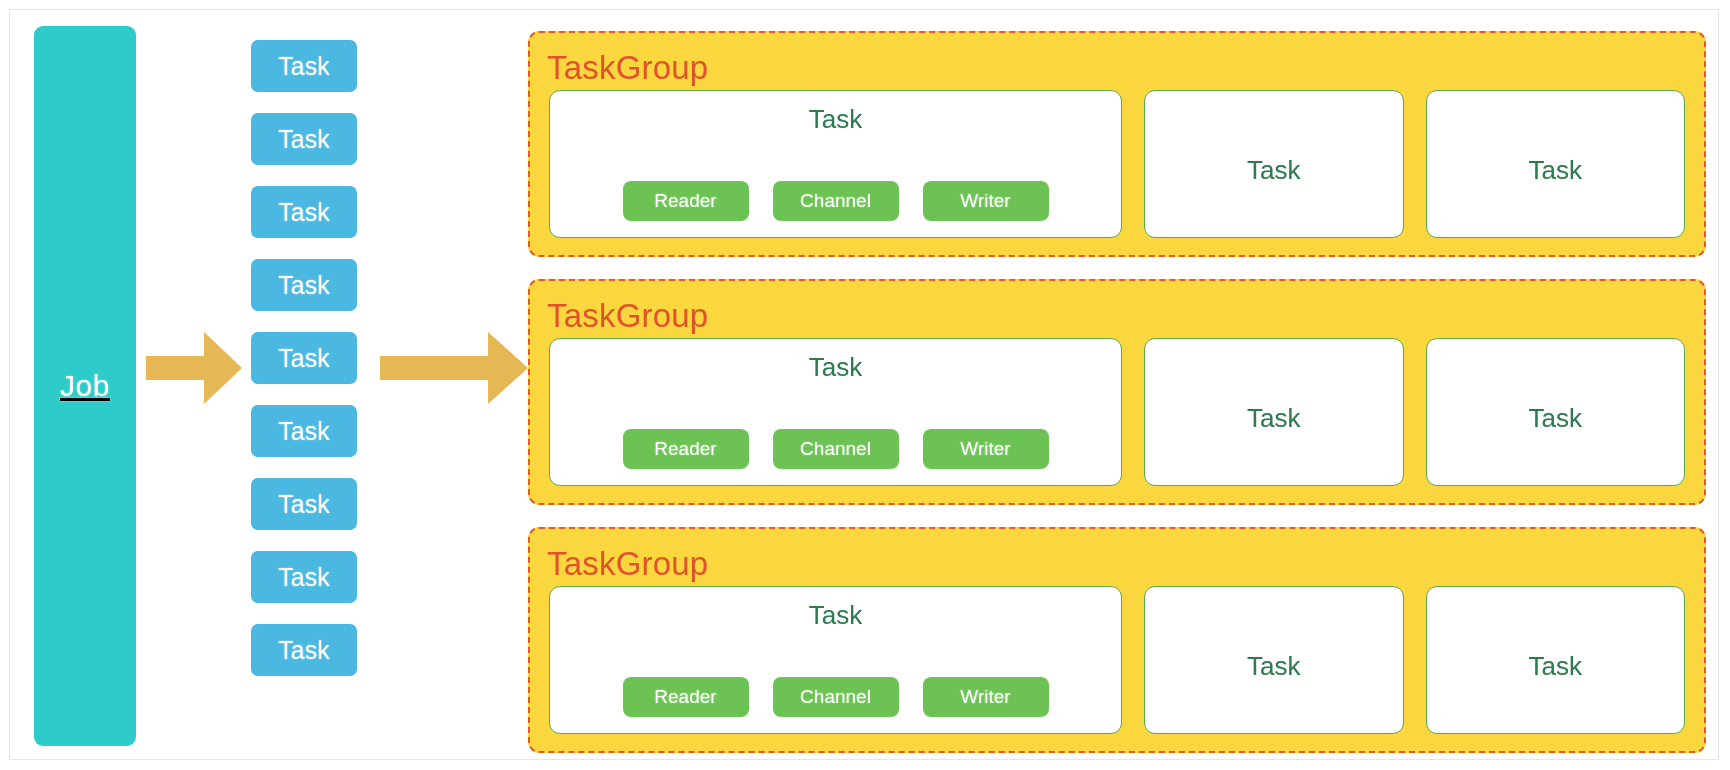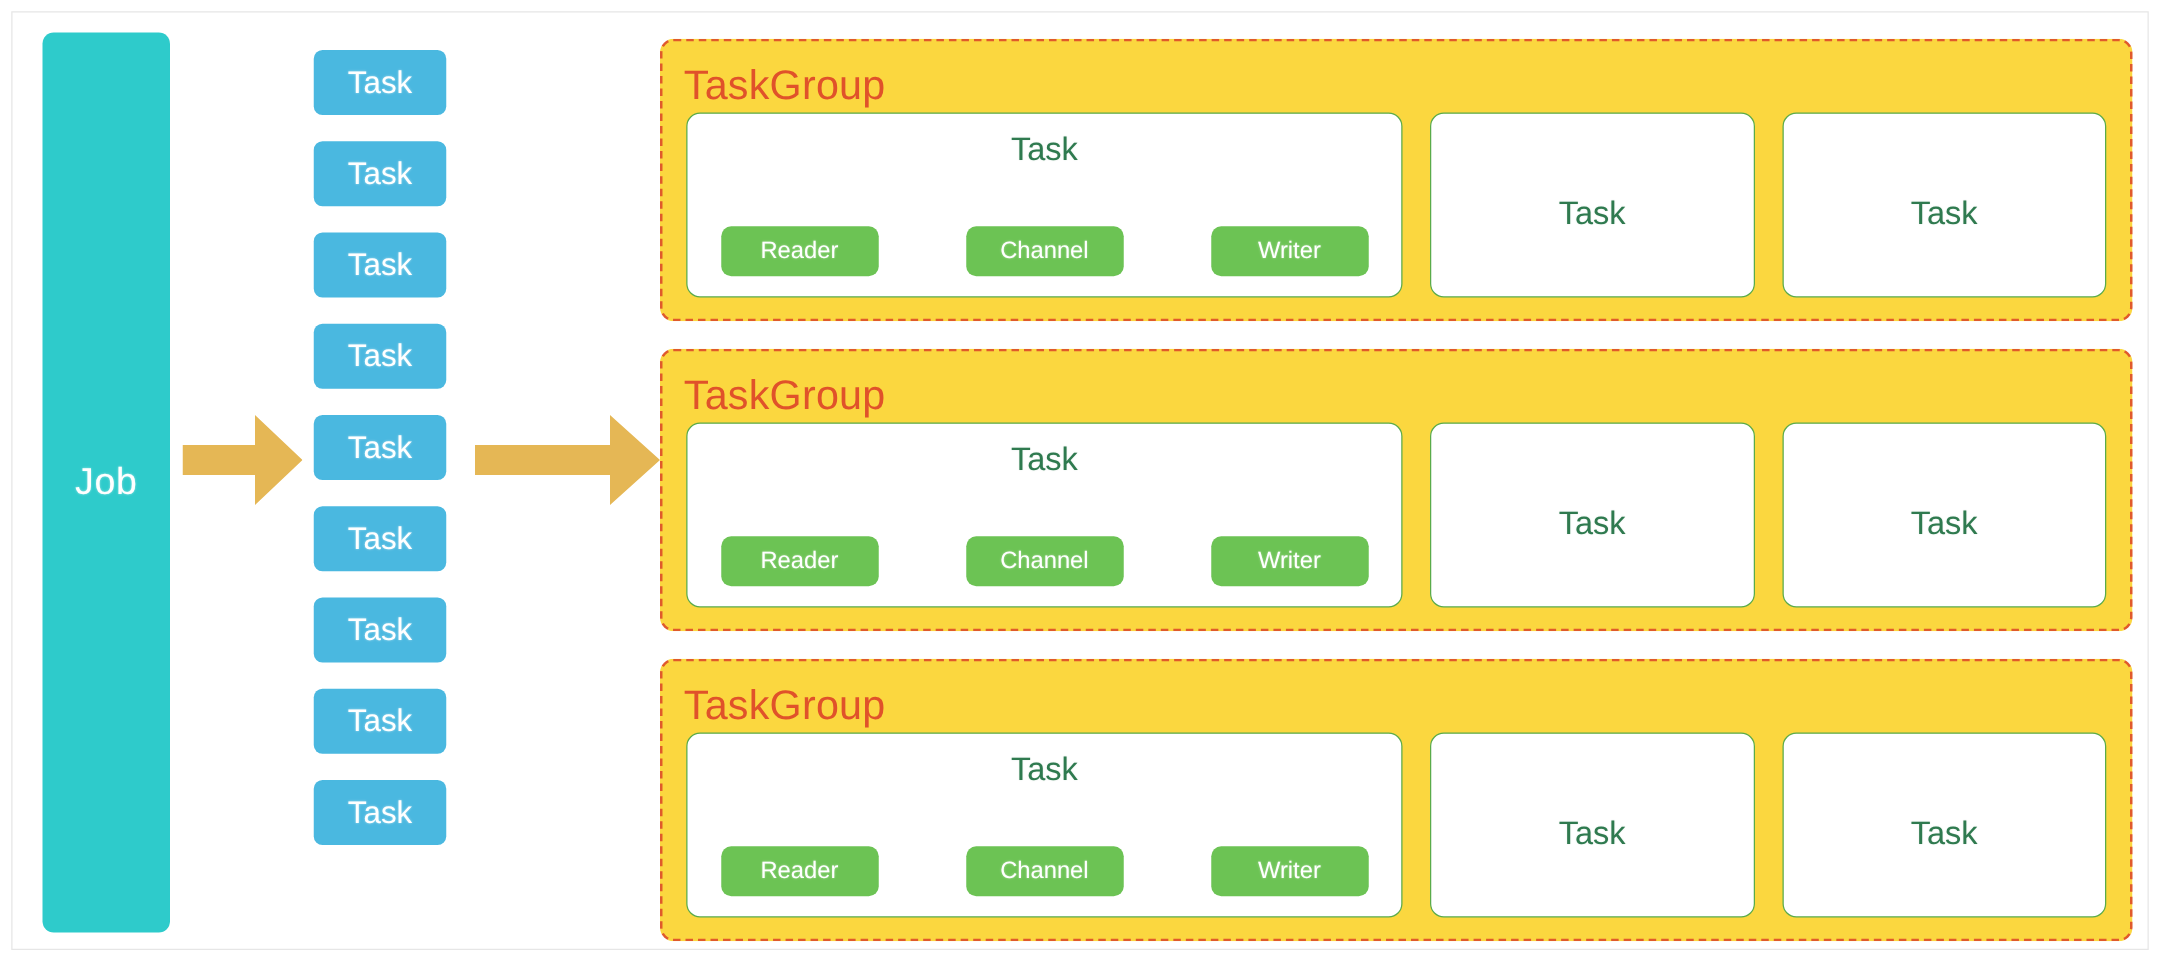--- a/index.html
+++ b/index.html
@@ -11,21 +11,21 @@
   
   .canvas{
     position:absolute;left:9px;top:9px;width:1710px;height:751px;
     background:#ffffff;border:1px solid #e6e6e6;box-sizing:border-box;
   }
 
   
   .job-bar{
     position:absolute;left:24px;top:16px;width:102px;height:720px;
     background:#2ecbcb;border-radius:9px;
-    display:flex;align-items:center;justify-content:center;
+    display:flex;align-items:center;justify-content:center;text-decoration:underline;
   }
   .job-label{
     color:#ffffff;font-size:30px;letter-spacing:.5px;
     text-shadow:0 0 2px rgba(255,255,255,.55);
   }
 
   
   .arrow{position:absolute;}
   .arrow svg{display:block;}
   .arrow .arrow-text{
@@ -77,21 +77,21 @@
   .task-card.wide{flex:0 0 573px;}
   .task-card.plain{
     flex:1 1 0;align-items:center;justify-content:center;
   }
   .card-title{
     color:#2f7a4f;font-size:26px;margin-top:13px;
     text-shadow:0 0 1px rgba(47,122,79,.25);
   }
   .pill-row{
     position:absolute;left:0;right:0;bottom:16px;
-    display:flex;justify-content:center;gap:70px;
+    display:flex;justify-content:center;gap:24px;
   }
   .pill{
     width:126px;height:40px;background:#6cc354;border-radius:8px;
     display:flex;align-items:center;justify-content:center;
     color:#ffffff;font-size:19px;
     text-shadow:0 0 2px rgba(255,255,255,.45);
   }
 </style>
 </head>
 <body>

